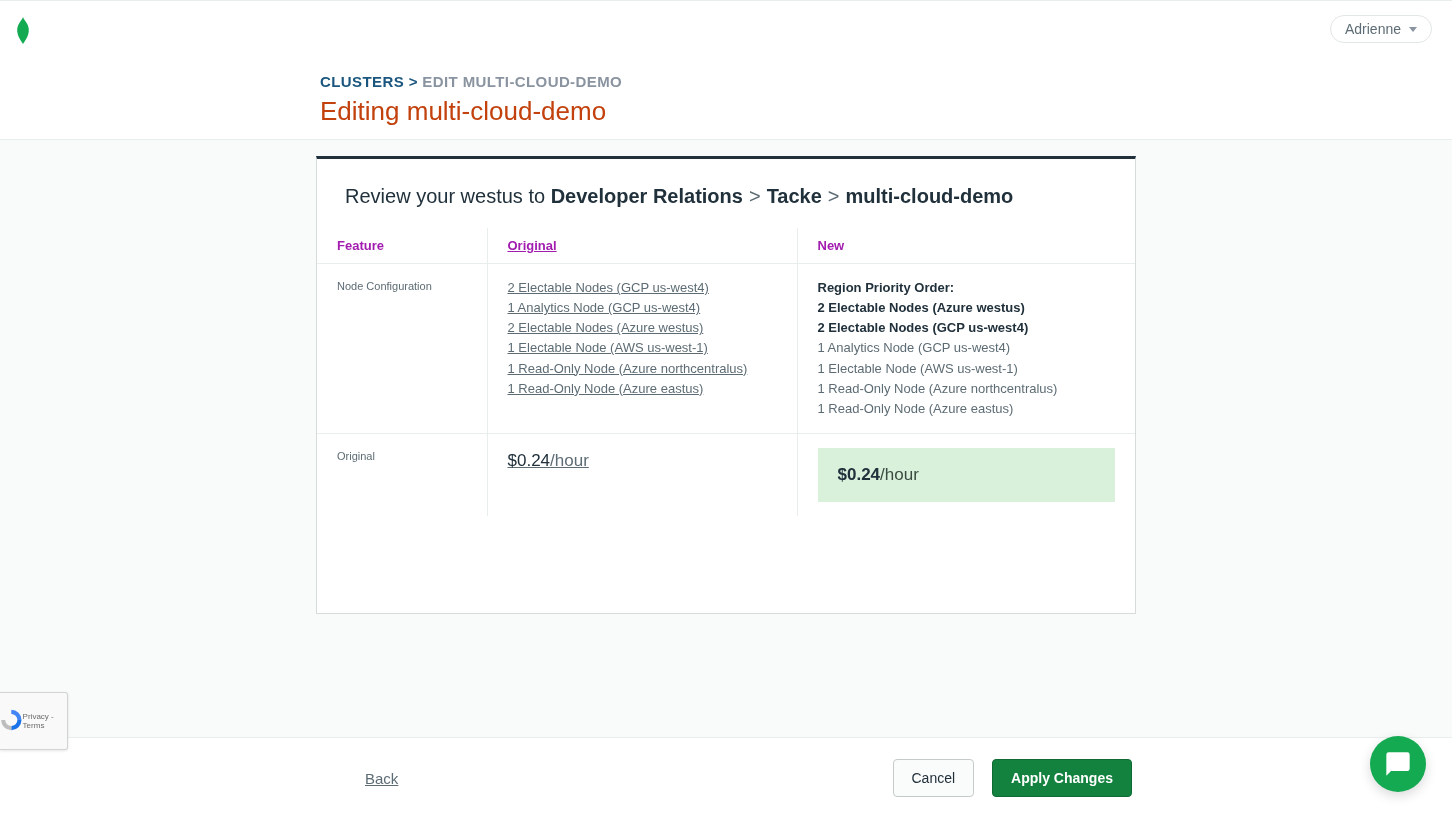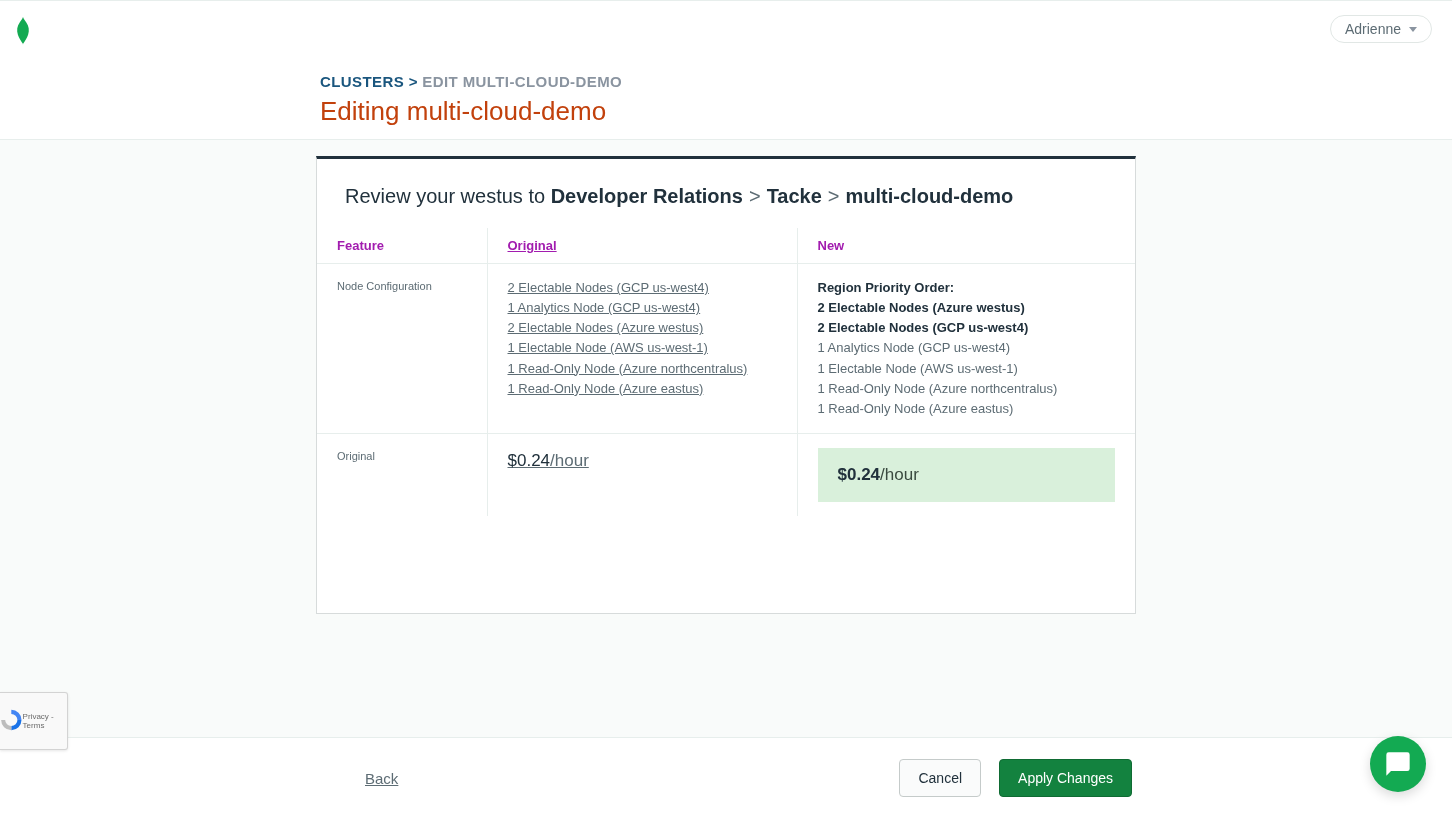--- a/index.html
+++ b/index.html
@@ -150,21 +150,21 @@
   }
   .btn-cancel {
     background: #fafbfb;
     border: 1px solid #c5cbca;
     color: #21313c;
   }
   .btn-apply {
     background: #13823f;
     border: 1px solid #0f6b33;
     color: #fff;
-    font-weight: 400;
+    font-weight: 700;
   }
   .recaptcha {
     position: absolute;
     left: 0;
     bottom: 68px;
     width: 68px;
     height: 58px;
     background: #f9f9f9;
     border: 1px solid #d3d3d3;
     border-left: none;

